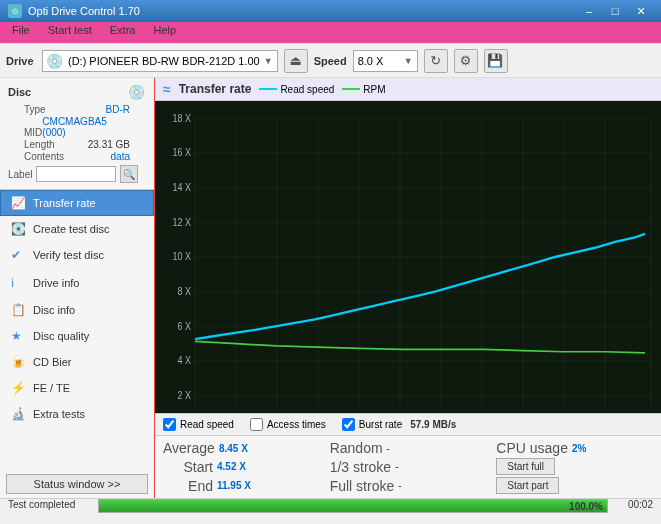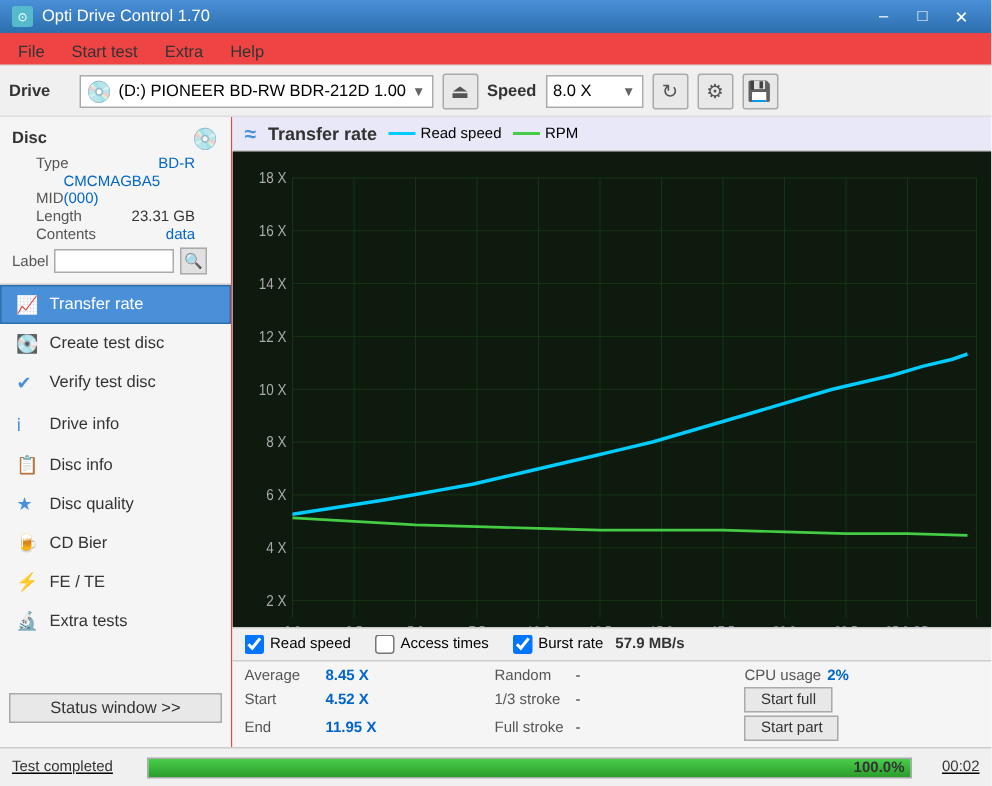--- a/index.html
+++ b/index.html
@@ -16,24 +16,24 @@
       justify-content: space-between;
       user-select: none;
     }
     .title-bar-left { display: flex; align-items: center; gap: 6px; font-size: 11px; font-weight: 500; }
     .title-bar-icon { width: 14px; height: 14px; background: #5bc; border-radius: 2px; display: flex; align-items: center; justify-content: center; font-size: 8px; color: white; }
     .title-bar-controls { display: flex; gap: 2px; }
     .title-btn { width: 24px; height: 16px; background: transparent; border: none; color: white; cursor: pointer; font-size: 11px; display: flex; align-items: center; justify-content: center; }
 
     
     .menu-bar {
-      background: #ef4444;
+      background: #ec4899;
       height: 22px;
       display: flex;
-      align-items: flex-end;
+      align-items: flex-start;
       padding: 0 4px;
       border-bottom: 1px solid #ddd;
       gap: 2px;
     }
     .menu-item {
       padding: 2px 8px;
       cursor: pointer;
       font-size: 11px;
       color: #333;
       border-radius: 2px;
@@ -42,21 +42,21 @@
     
     .drive-toolbar {
       background: #f0f0f0;
       height: 34px;
       display: flex;
       align-items: center;
       padding: 0 6px;
       gap: 6px;
       border-bottom: 1px solid #ddd;
     }
-    .toolbar-label { font-size: 11px; font-weight: bold; color: #333; margin-right: 13px; }
+    .toolbar-label { font-size: 11px; font-weight: bold; color: #333; margin-right: 2px; }
     .drive-select {
       display: flex;
       align-items: center;
       background: white;
       border: 1px solid #aaa;
       height: 22px;
       padding: 0 4px;
       font-size: 11px;
       min-width: 220px;
       gap: 4px;
@@ -119,21 +119,21 @@
       font-size: 11px;
       color: #333;
       border: 1px solid transparent;
     }
     .nav-item.active { background: #4a90d9; color: white; border: 1px solid #2c6fad; }
     .nav-item.active .nav-icon { color: white; }
     .nav-icon { font-size: 12px; color: #4a90d9; width: 16px; }
     .nav-item.active .nav-icon { color: white; }
 
     .status-window-btn {
-      margin: 16px 6px;
+      margin: 4px 6px;
       background: #e8e8e8;
       border: 1px solid #aaa;
       padding: 3px 8px;
       font-size: 11px;
       cursor: pointer;
       text-align: center;
       color: #333;
     }
 
     
@@ -188,43 +188,41 @@
       background: #f5f5f5;
       border-top: 1px solid #ccc;
       padding: 4px 8px;
     }
     .stats-grid {
       display: grid;
       grid-template-columns: 1fr 1fr 1fr;
       gap: 2px 10px;
     }
     .stat-row { display: flex; align-items: center; gap: 4px; }
-    .stat-label { font-size: 10px; color: #555; min-width: 50px; }
+    .stat-label { font-size: 14px; color: #555; min-width: 50px; text-align: right; }
     .stat-value { font-size: 10px; color: #0066cc; font-weight: bold; min-width: 40px; }
     .stat-value-dash { font-size: 10px; color: #333; }
     .start-btn {
       background: #e8e8e8;
       border: 1px solid #aaa;
       padding: 2px 10px;
       font-size: 10px;
       cursor: pointer;
       color: #333;
       white-space: nowrap;
     }
 
     
     .status-bar {
       height: 26px;
       background: #f0f0f0;
       border-top: 1px solid #ccc;
       display: flex;
-      align-items: center;
       padding: 0 8px;
       gap: 10px;
-      text-decoration: underline;
     }
     .status-text { font-size: 10px; color: #333; flex: 0 0 auto; min-width: 80px; }
     .progress-container { flex: 1; background: #14b8a6; border: 1px solid #aaa; height: 14px; position: relative; }
     .progress-bar { background: linear-gradient(to bottom, #4acd4a, #2a9d2a); height: 100%; }
     .progress-text { position: absolute; right: 4px; top: 50%; transform: translateY(-50%); font-size: 10px; color: #333; font-weight: bold; }
     .time-text { font-size: 10px; color: #333; min-width: 35px; text-align: right; }
   </style>
 </head>
 <body>
 

